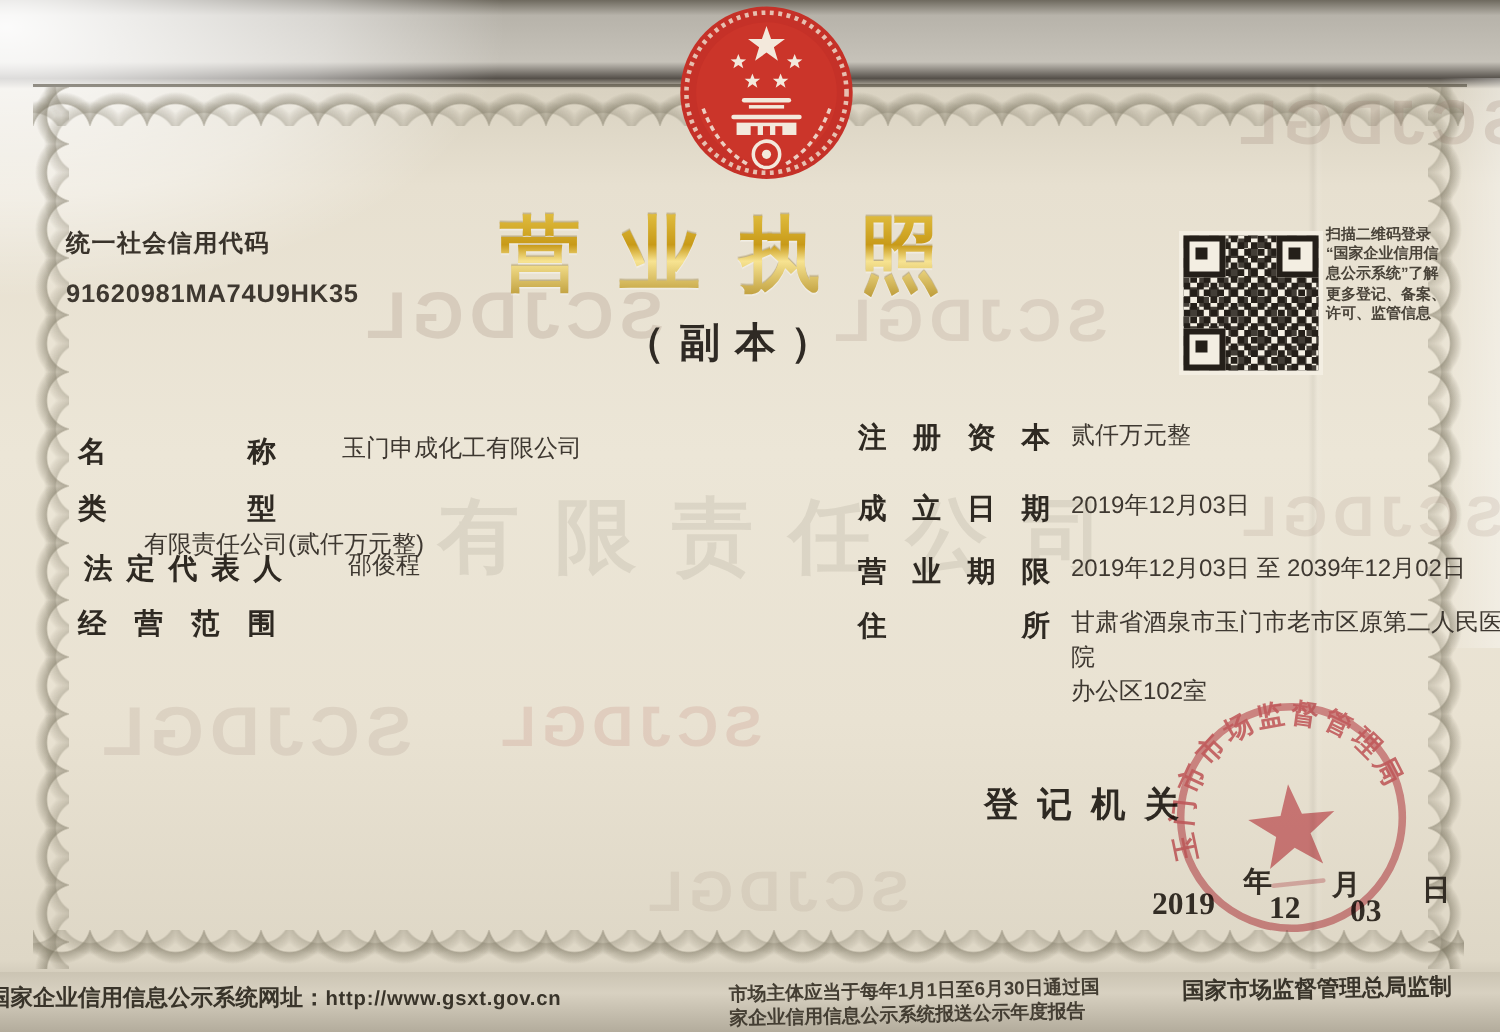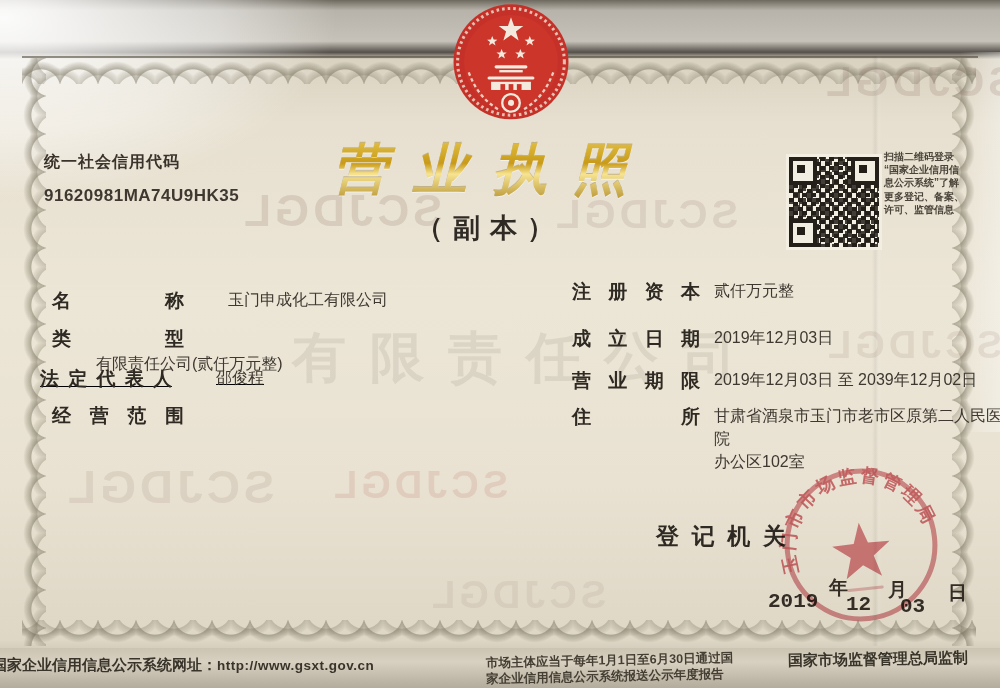--- a/index.html
+++ b/index.html
@@ -33,21 +33,21 @@
   .pre{white-space:pre-line;}
 
   .credit{position:absolute;left:44px;top:152px;}
   .credit .lbl{font-size:16px;font-weight:700;color:#39332b;letter-spacing:1px;}
   .credit .code{font-size:17px;font-weight:600;color:#3e3830;margin-top:13px;letter-spacing:.5px;}
 
   .title{position:absolute;left:0;right:40px;top:134px;text-align:center;
     font-size:54px;font-weight:800;letter-spacing:26px;text-indent:26px;
     background:linear-gradient(180deg,#e9ca4e 0%,#c89a18 40%,#f7e391 55%,#a8821a 100%);
     -webkit-background-clip:text;background-clip:text;color:transparent;
-    filter:drop-shadow(0 1px 0 rgba(255,255,255,.5)) drop-shadow(0 -1px 0 rgba(120,90,0,.35));font-style:italic;}
+    filter:drop-shadow(0 1px 0 rgba(255,255,255,.5)) drop-shadow(0 -1px 0 rgba(120,90,0,.35));}
   .subtitle{position:absolute;left:0;right:30px;top:210px;text-align:center;
     font-size:27px;font-weight:600;letter-spacing:10px;text-indent:10px;color:#2f2a24;}
 
   .qr{position:absolute;left:786px;top:154px;width:92px;height:92px;background:#f3eee2;padding:2px;}
   .qr .mod{position:absolute;inset:3px;
     background-image:
       repeating-conic-gradient(#241f19 0% 25%,rgba(0,0,0,0) 0% 50%),
       repeating-conic-gradient(rgba(36,31,25,.85) 0% 25%,rgba(0,0,0,0) 0% 50%);
     background-size:9px 9px,13px 13px;background-position:0 0,4px 2px;}
   .finder{position:absolute;width:20px;height:20px;border:4px solid #241f19;background:#f3eee2;}
@@ -61,21 +61,21 @@
   .lright .flabel{width:128px;}
   .fvalue{font-size:16px;font-weight:500;color:#3e3831;line-height:1.45;}
   .lleft .fvalue{margin-left:44px;width:348px;}
   .lright .fvalue{margin-left:14px;width:288px;}
 
   .authority{position:absolute;left:656px;top:521px;width:130px;font-size:23px;font-weight:700;
     color:#2e2922;text-align:justify;text-align-last:justify;}
 
   .dateline{position:absolute;left:740px;top:568px;width:240px;height:50px;}
   .dateline span{position:absolute;color:#332d25;}
-  .d-num{font-size:21px;font-weight:600;font-family:Liberation Mono, monospace;text-align:center;}
+  .d-num{font-size:21px;font-weight:600;font-family:Liberation Serif, serif;text-align:center;}
   .d-lab{font-size:19px;font-weight:700;}
 
   .seal{position:absolute;left:776px;top:460px;width:170px;height:170px;transform:rotate(-6deg);
     mix-blend-mode:multiply;opacity:.9;}
 
   .wm{position:absolute;font-weight:800;color:rgba(148,122,110,.22);transform:scaleX(-1);
     letter-spacing:4px;pointer-events:none;font-family:"Liberation Sans",sans-serif;}
   .wm-center{position:absolute;left:292px;top:322px;font-size:54px;font-weight:700;letter-spacing:24px;
     color:rgba(110,102,84,.12);pointer-events:none;}
 
@@ -156,21 +156,21 @@
 许可、监管信息</div>
 
   <div class="row lleft" style="left:52px;top:288px;">
     <div class="flabel">名称</div>
     <div class="fvalue">玉门申成化工有限公司</div>
   </div>
   <div class="row lleft" style="left:52px;top:326px;flex-direction:column;">
     <div class="flabel">类型</div>
     <div class="fvalue">有限责任公司(贰仟万元整)</div>
   </div>
-  <div class="row lleft" style="left:40px;top:366px;text-decoration:underline;">
+  <div class="row lleft" style="left:56px;top:366px;">
     <div class="flabel">法定代表人</div>
     <div class="fvalue">邵俊程</div>
   </div>
   <div class="row lleft" style="left:52px;top:403px;">
     <div class="flabel">经营范围</div>
   </div>
 
   <div class="row lright" style="left:572px;top:279px;">
     <div class="flabel">注册资本</div>
     <div class="fvalue">贰仟万元整</div>

